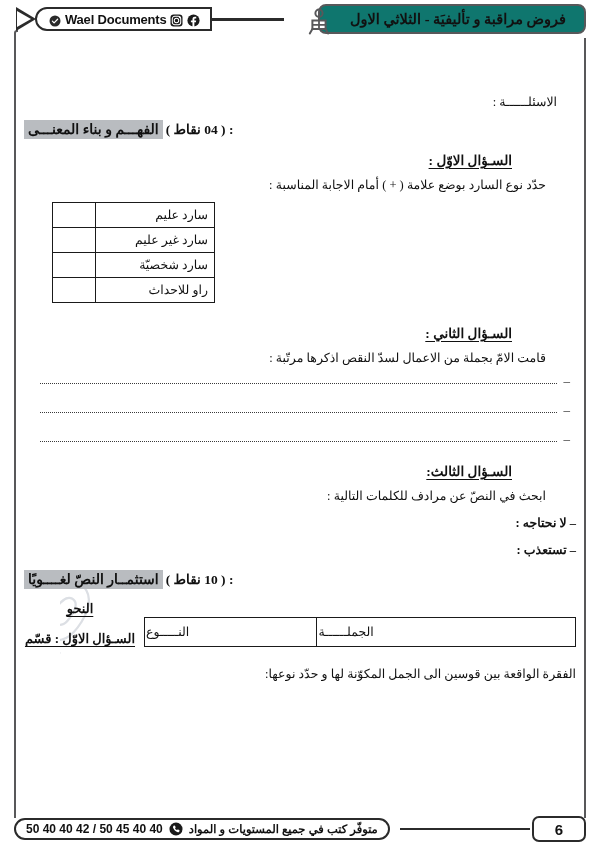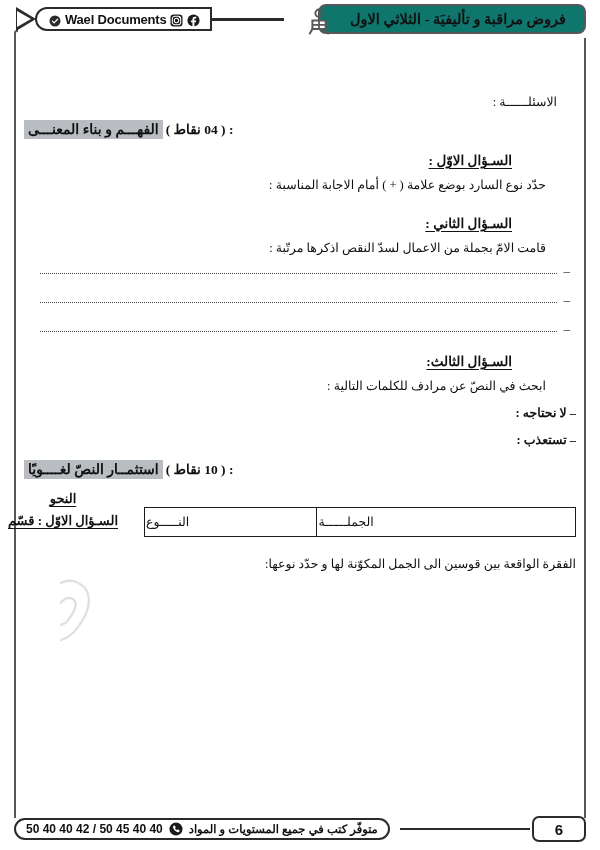--- a/index.html
+++ b/index.html
@@ -267,34 +267,34 @@
   }
 
   
   .grammar-wrap {
     position: relative;
     margin-top: 12px;
     height: 58px;
   }
   .grammar-label {
     position: absolute;
-    right: 457px;
+    right: 440px;
     top: 0;
     width: 112px;
     text-align: center;
     direction: rtl;
   }
   .g-head {
     font-size: 13px;
     font-weight: bold;
     text-decoration: underline;
     text-underline-offset: 3px;
   }
   .g-sub {
-    margin-top: 6px;
+    margin-top: 14px;
     font-size: 13px;
     font-weight: bold;
     text-decoration: underline;
     text-underline-offset: 3px;
     white-space: nowrap;
   }
   .tbl-grammar {
     position: absolute;
     right: 0;
     top: 16px;
@@ -453,20 +453,40 @@
     <div class="lbl-questions">الاسئلــــــة :</div>
 
     <div class="hl-heading">
       <span class="hl-tail">: ( 04 نقاط )</span>
       <span class="hl-box">الفهـــم و بناء المعنـــى</span>
     </div>
 
     <div class="q-title">السـؤال الاوّل :</div>
     <div class="q-prompt">حدّد نوع السارد بوضع علامة ( + ) أمام الاجابة المناسبة :</div>
 
+    <table class="tbl-choices">
+      <tbody>
+        <tr>
+          <td class="opt">سارد عليم</td>
+          <td class="mark"></td>
+        </tr>
+        <tr>
+          <td class="opt">سارد غير عليم</td>
+          <td class="mark"></td>
+        </tr>
+        <tr>
+          <td class="opt">سارد شخصيّة</td>
+          <td class="mark"></td>
+        </tr>
+        <tr>
+          <td class="opt">راو للاحداث</td>
+          <td class="mark"></td>
+        </tr>
+      </tbody>
+    </table>
 
     <div class="q-title" style="margin-top:22px;">السـؤال الثاني :</div>
     <div class="q-prompt">قامت الامّ بجملة من الاعمال لسدّ النقص اذكرها مرتّبة :</div>
 
     <div class="ans-block">
       <div class="ans-line">
         <span class="ans-dash">–</span>
         <span class="ans-dots"></span>
       </div>
       <div class="ans-line">

